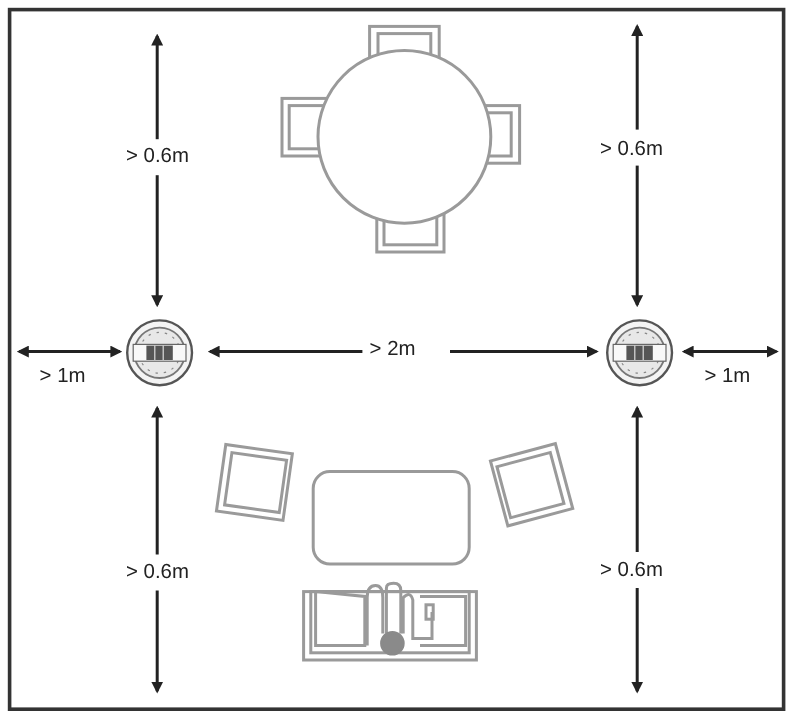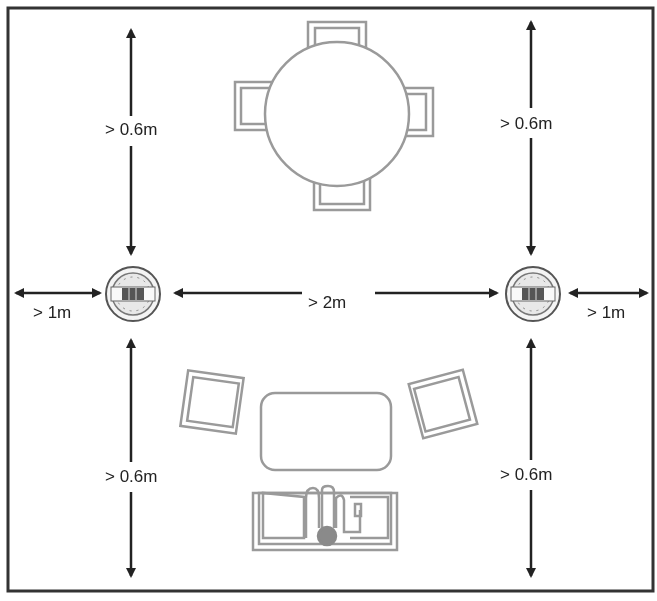--- a/index.html
+++ b/index.html
@@ -103,13 +103,13 @@
     <line x1="3" y1="-6" x2="3" y2="6" stroke="#ddd" stroke-width="1"></line>
   </g>
 </svg>
 
 <div class="label" style="left:102px; top:120px;">&gt; 0.6m</div>
 <div class="label" style="left:497px; top:114px;">&gt; 0.6m</div>
 <div class="label" style="left:102px; top:467px;">&gt; 0.6m</div>
 <div class="label" style="left:497px; top:465px;">&gt; 0.6m</div>
 <div class="label" style="left:30px; top:303px;">&gt; 1m</div>
 <div class="label" style="left:584px; top:303px;">&gt; 1m</div>
-<div class="label" style="left:305px; top:293px;">&gt; 2m</div>
+<div class="label" style="left:305px; top:281px;">&gt; 2m</div>
 
 </body></html>

